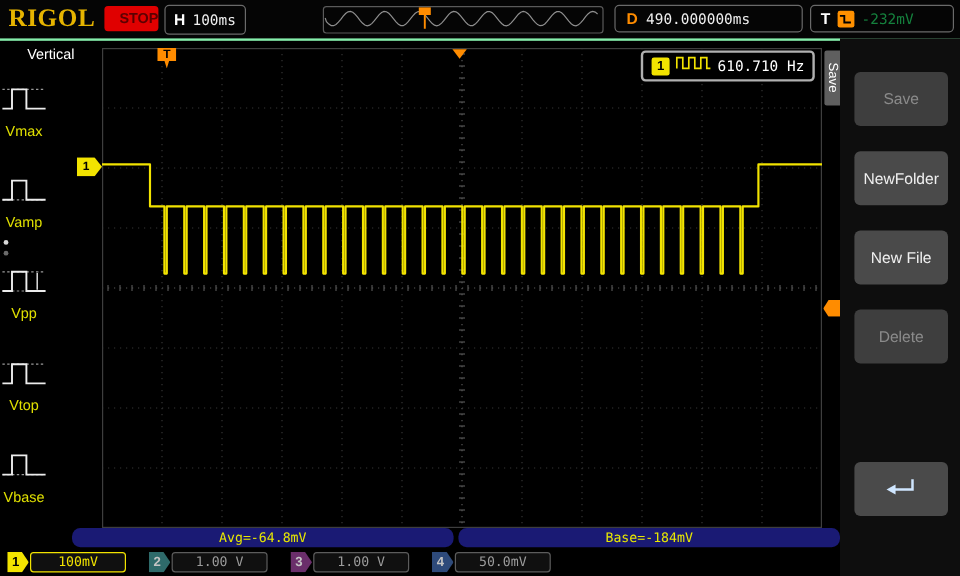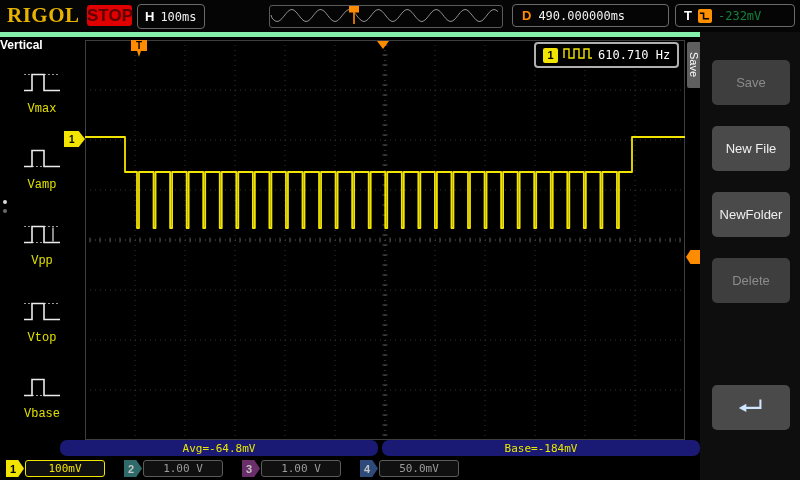--- a/index.html
+++ b/index.html
@@ -1,47 +1,47 @@
 <!DOCTYPE html>
 <html><head>
 <meta charset="utf-8">
 <style>
   html,body{margin:0;padding:0;background:#111;}
   .scope{position:relative;width:800px;height:480px;background:#000;overflow:hidden;
          font-family:"Liberation Sans",sans-serif;user-select:none;}
 
   
-  .topbar{position:absolute;left:0;top:0;width:800px;height:32px;background:#050505;border-bottom:5px solid #86efac;}
+  .topbar{position:absolute;left:0;top:0;width:800px;height:32px;background:#050505;border-bottom:2px solid #86efac;}
   .logo{position:absolute;left:7px;top:3px;font-family:"Liberation Serif",serif;font-weight:bold;
         font-size:21px;color:#e6b400;letter-spacing:.5px;}
   .run-state{position:absolute;left:87px;top:5px;width:45px;height:21px;background:#e00000;color:#5c0000;
-        font-weight:bold;font-size:17px;line-height:21px;text-align:right;border-radius:3px;}
+        font-weight:bold;font-size:12px;line-height:21px;text-align:right;border-radius:3px;}
   .h-box{position:absolute;left:137px;top:4px;height:23px;border:1px solid #6a6a6a;border-radius:4px;
         display:flex;align-items:center;gap:6px;padding:0 7px;}
   .h-label{color:#fff;font-weight:bold;font-size:13px;}
   .h-value{color:#f0f0f0;font-size:12px;font-family:"DejaVu Sans Mono",monospace;}
   .rate-box{position:absolute;left:206px;top:3px;font-size:11px;color:#e8e8e8;line-height:13px;
         font-family:"DejaVu Sans Mono",monospace;}
   .preview{position:absolute;left:269px;top:5px;width:232px;height:21px;border:1px solid #5a5a5a;
         border-radius:3px;background:#050505;}
   .d-box{position:absolute;left:512px;top:4px;width:157px;height:23px;border:1px solid #6a6a6a;border-radius:4px;
         display:flex;align-items:center;gap:7px;padding:0 9px;box-sizing:border-box;}
   .d-label{color:#ff8c00;font-weight:bold;font-size:13px;}
   .d-value{color:#f0f0f0;font-size:12px;font-family:"DejaVu Sans Mono",monospace;}
   .t-box{position:absolute;left:675px;top:4px;width:120px;height:23px;border:1px solid #6a6a6a;border-radius:4px;
         display:flex;align-items:center;gap:6px;padding:0 8px;box-sizing:border-box;}
   .t-label{color:#fff;font-weight:bold;font-size:13px;}
   .slope-icon{width:14px;height:14px;background:#ff9000;border-radius:2px;display:flex;align-items:center;justify-content:center;flex:0 0 auto;}
   .t-value{color:#15803d;font-size:12px;font-family:"DejaVu Sans Mono",monospace;}
 
   
   .left-menu{position:absolute;left:0;top:32px;width:62px;height:408px;}
-  .left-title{text-align:left;color:#fff;font-size:12px;margin-top:6px;font-weight:bold;}
+  .left-title{text-align:right;color:#fff;font-size:12px;margin-top:6px;}
   .menu-items{position:absolute;left:0;right:0;top:22px;bottom:4px;display:flex;flex-direction:column;
-        justify-content:space-around;align-items:flex-end;font-family:Liberation Mono, monospace;}
+        justify-content:space-around;align-items:flex-start;}
   .menu-item{display:flex;flex-direction:column;align-items:center;gap:1px;cursor:pointer;}
   .menu-label{color:#e0e000;font-size:12px;}
   .page-dots{position:absolute;left:3px;top:200px;display:flex;flex-direction:column;gap:5px;}
   .dot{width:4px;height:4px;border-radius:50%;background:#6a6a6a;}
   .dot-active{background:#d8d8d8;}
 
   
   .grid-area{position:absolute;left:85px;top:40px;width:600px;height:400px;background:#000;}
   .freq-counter{position:absolute;left:534px;top:42px;height:22px;background:#000;border:2px solid #b0b0b0;
         border-radius:4px;display:flex;align-items:center;gap:5px;padding:0 7px;z-index:6;}
@@ -360,23 +360,23 @@
       </div>
 
   </footer>
 
   <aside class="right-menu"></aside>
   <div class="save-tab">Save</div>
   <div class="right-buttons">
 
       <button class="menu-btn disabled">Save</button>
 
+      <button class="menu-btn">NewFolder</button>
+
       <button class="menu-btn">New File</button>
-
-      <button class="menu-btn">NewFolder</button>
 
       <button class="menu-btn disabled">Delete</button>
     </div>
   <button class="menu-btn return-btn">
     <span>
       <svg width="32" height="20" viewBox="0 0 34 20">
         <path d="M27,3 V12 H11" stroke="#cfe6ff" stroke-width="2.2" fill="none"></path>
         <polygon points="4,12 12,7.5 12,16.5" fill="#cfe6ff"></polygon>
       </svg>
     </span>

